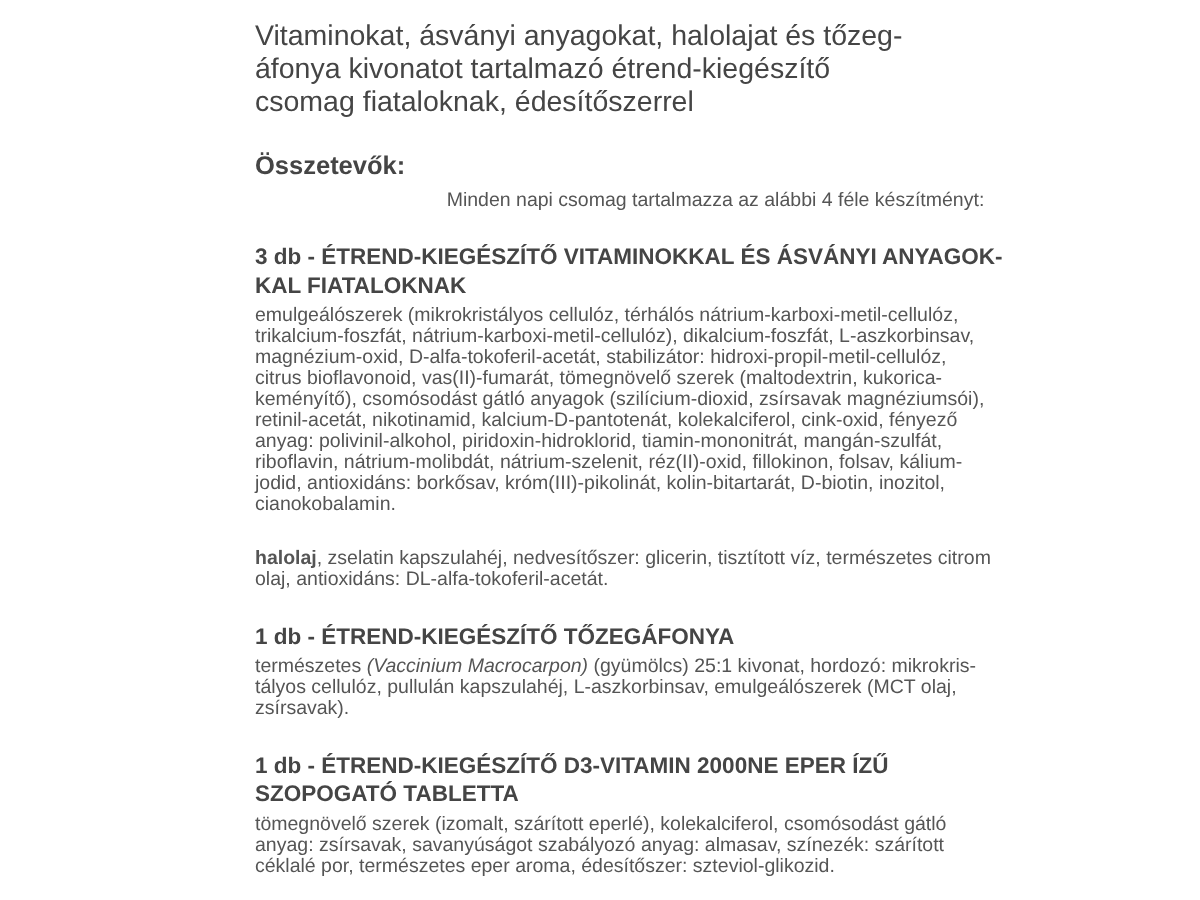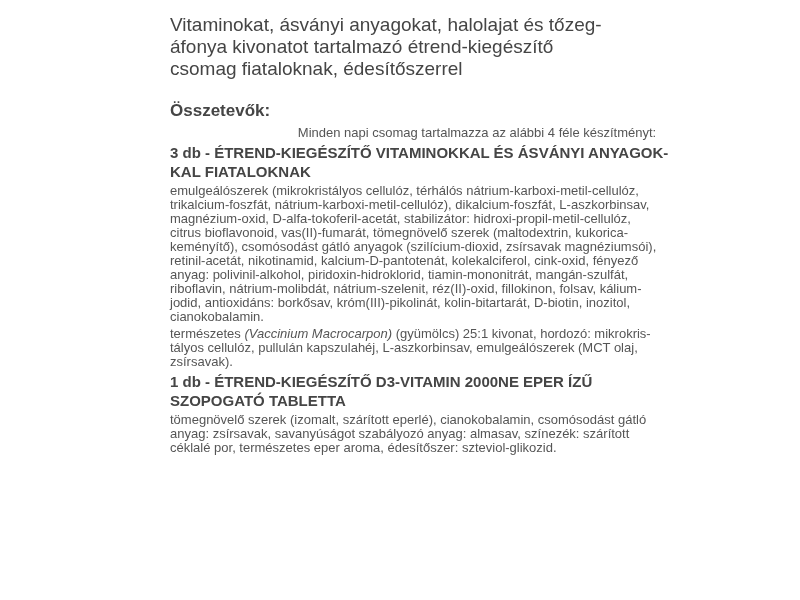--- a/index.html
+++ b/index.html
@@ -24,21 +24,21 @@
     line-height: 20px;
     font-weight: bold;
     color: #454545;
   }
   p.intro {
     margin-top: 4px;
     font-size: 13px;
     line-height: 15px;
     text-align: center;
   }
-  .section { margin-top: 3px; }
+  .section { margin-top: 22px; }
   .section h3 {
     font-size: 15px;
     line-height: 19px;
     font-weight: bold;
     color: #454545;
   }
   .section p.body {
     margin-top: 3px;
     font-size: 13px;
     line-height: 14px;
@@ -68,29 +68,32 @@
 citrus bioflavonoid, vas(II)-fumarát, tömegnövelő szerek (maltodextrin, kukorica-
 keményítő), csomósodást gátló anyagok (szilícium-dioxid, zsírsavak magnéziumsói),
 retinil-acetát, nikotinamid, kalcium-D-pantotenát, kolekalciferol, cink-oxid, fényező
 anyag: polivinil-alkohol, piridoxin-hidroklorid, tiamin-mononitrát, mangán-szulfát,
 riboflavin, nátrium-molibdát, nátrium-szelenit, réz(II)-oxid, fillokinon, folsav, kálium-
 jodid, antioxidáns: borkősav, króm(III)-pikolinát, kolin-bitartarát, D-biotin, inozitol,
 cianokobalamin.</span></p>
   </section>
 
   <section class="section">
+    <p class="body pre"><span class="b">halolaj</span><span>, zselatin kapszulahéj, nedvesítőszer: glicerin, tisztított víz, természetes citrom
+olaj, antioxidáns: DL-alfa-tokoferil-acetát.</span></p>
   </section>
 
   <section class="section">
+    <h3 class="pre">1 db - ÉTREND-KIEGÉSZÍTŐ TŐZEGÁFONYA</h3>
     <p class="body pre"><span>természetes </span><span class="bi">(Vaccinium Macrocarpon)</span><span> (gyümölcs) 25:1 kivonat, hordozó: mikrokris-
 tályos cellulóz, pullulán kapszulahéj, L-aszkorbinsav, emulgeálószerek (MCT olaj,
 zsírsavak).</span></p>
   </section>
 
   <section class="section">
     <h3 class="pre">1 db - ÉTREND-KIEGÉSZÍTŐ D3-VITAMIN 2000NE EPER ÍZŰ
 SZOPOGATÓ TABLETTA</h3>
-    <p class="body pre"><span>tömegnövelő szerek (izomalt, szárított eperlé), cianokobalamin, csomósodást gátló
+    <p class="body pre"><span>tömegnövelő szerek (izomalt, szárított eperlé), kolekalciferol, csomósodást gátló
 anyag: zsírsavak, savanyúságot szabályozó anyag: almasav, színezék: szárított
 céklalé por, természetes eper aroma, édesítőszer: szteviol-glikozid.</span></p>
   </section>
 
 </main>
 
 </body></html>

